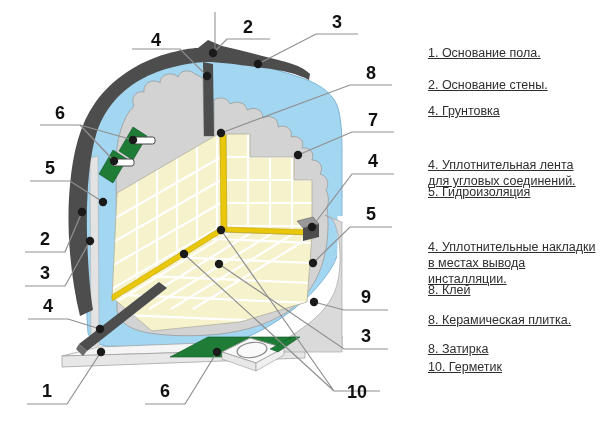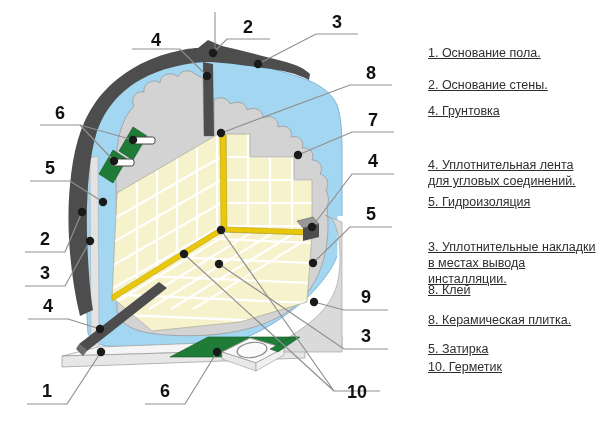--- a/index.html
+++ b/index.html
@@ -186,21 +186,21 @@
   <div class="co" style="left:165px;top:391px">6</div>
   <div class="co" style="left:366px;top:297px">9</div>
   <div class="co" style="left:366px;top:336px">3</div>
   <div class="co" style="left:357px;top:392px">10</div>
 
   <div class="legend">
     <div class="li" style="top:45px">1. Основание пола.</div>
     <div class="li" style="top:77px">2. Основание стены.</div>
     <div class="li" style="top:103px">4. Грунтовка</div>
     <div class="li" style="top:157px">4. Уплотнительная лента для угловых соединений.</div>
-    <div class="li" style="top:194px">5. Гидроизоляция</div>
-    <div class="li" style="top:239px">3. Уплотнительные накладки в местах вывода инсталляции.</div>
+    <div class="li" style="top:184px">5. Гидроизоляция</div>
+    <div class="li" style="top:239px">4. Уплотнительные накладки в местах вывода инсталляции.</div>
     <div class="li" style="top:282px">8. Клей</div>
     <div class="li" style="top:312px">8. Керамическая плитка.</div>
-    <div class="li" style="top:341px">5. Затирка</div>
+    <div class="li" style="top:341px">8. Затирка</div>
     <div class="li" style="top:359px">10. Герметик</div>
   </div>
 
 </div>
 
 </body></html>

